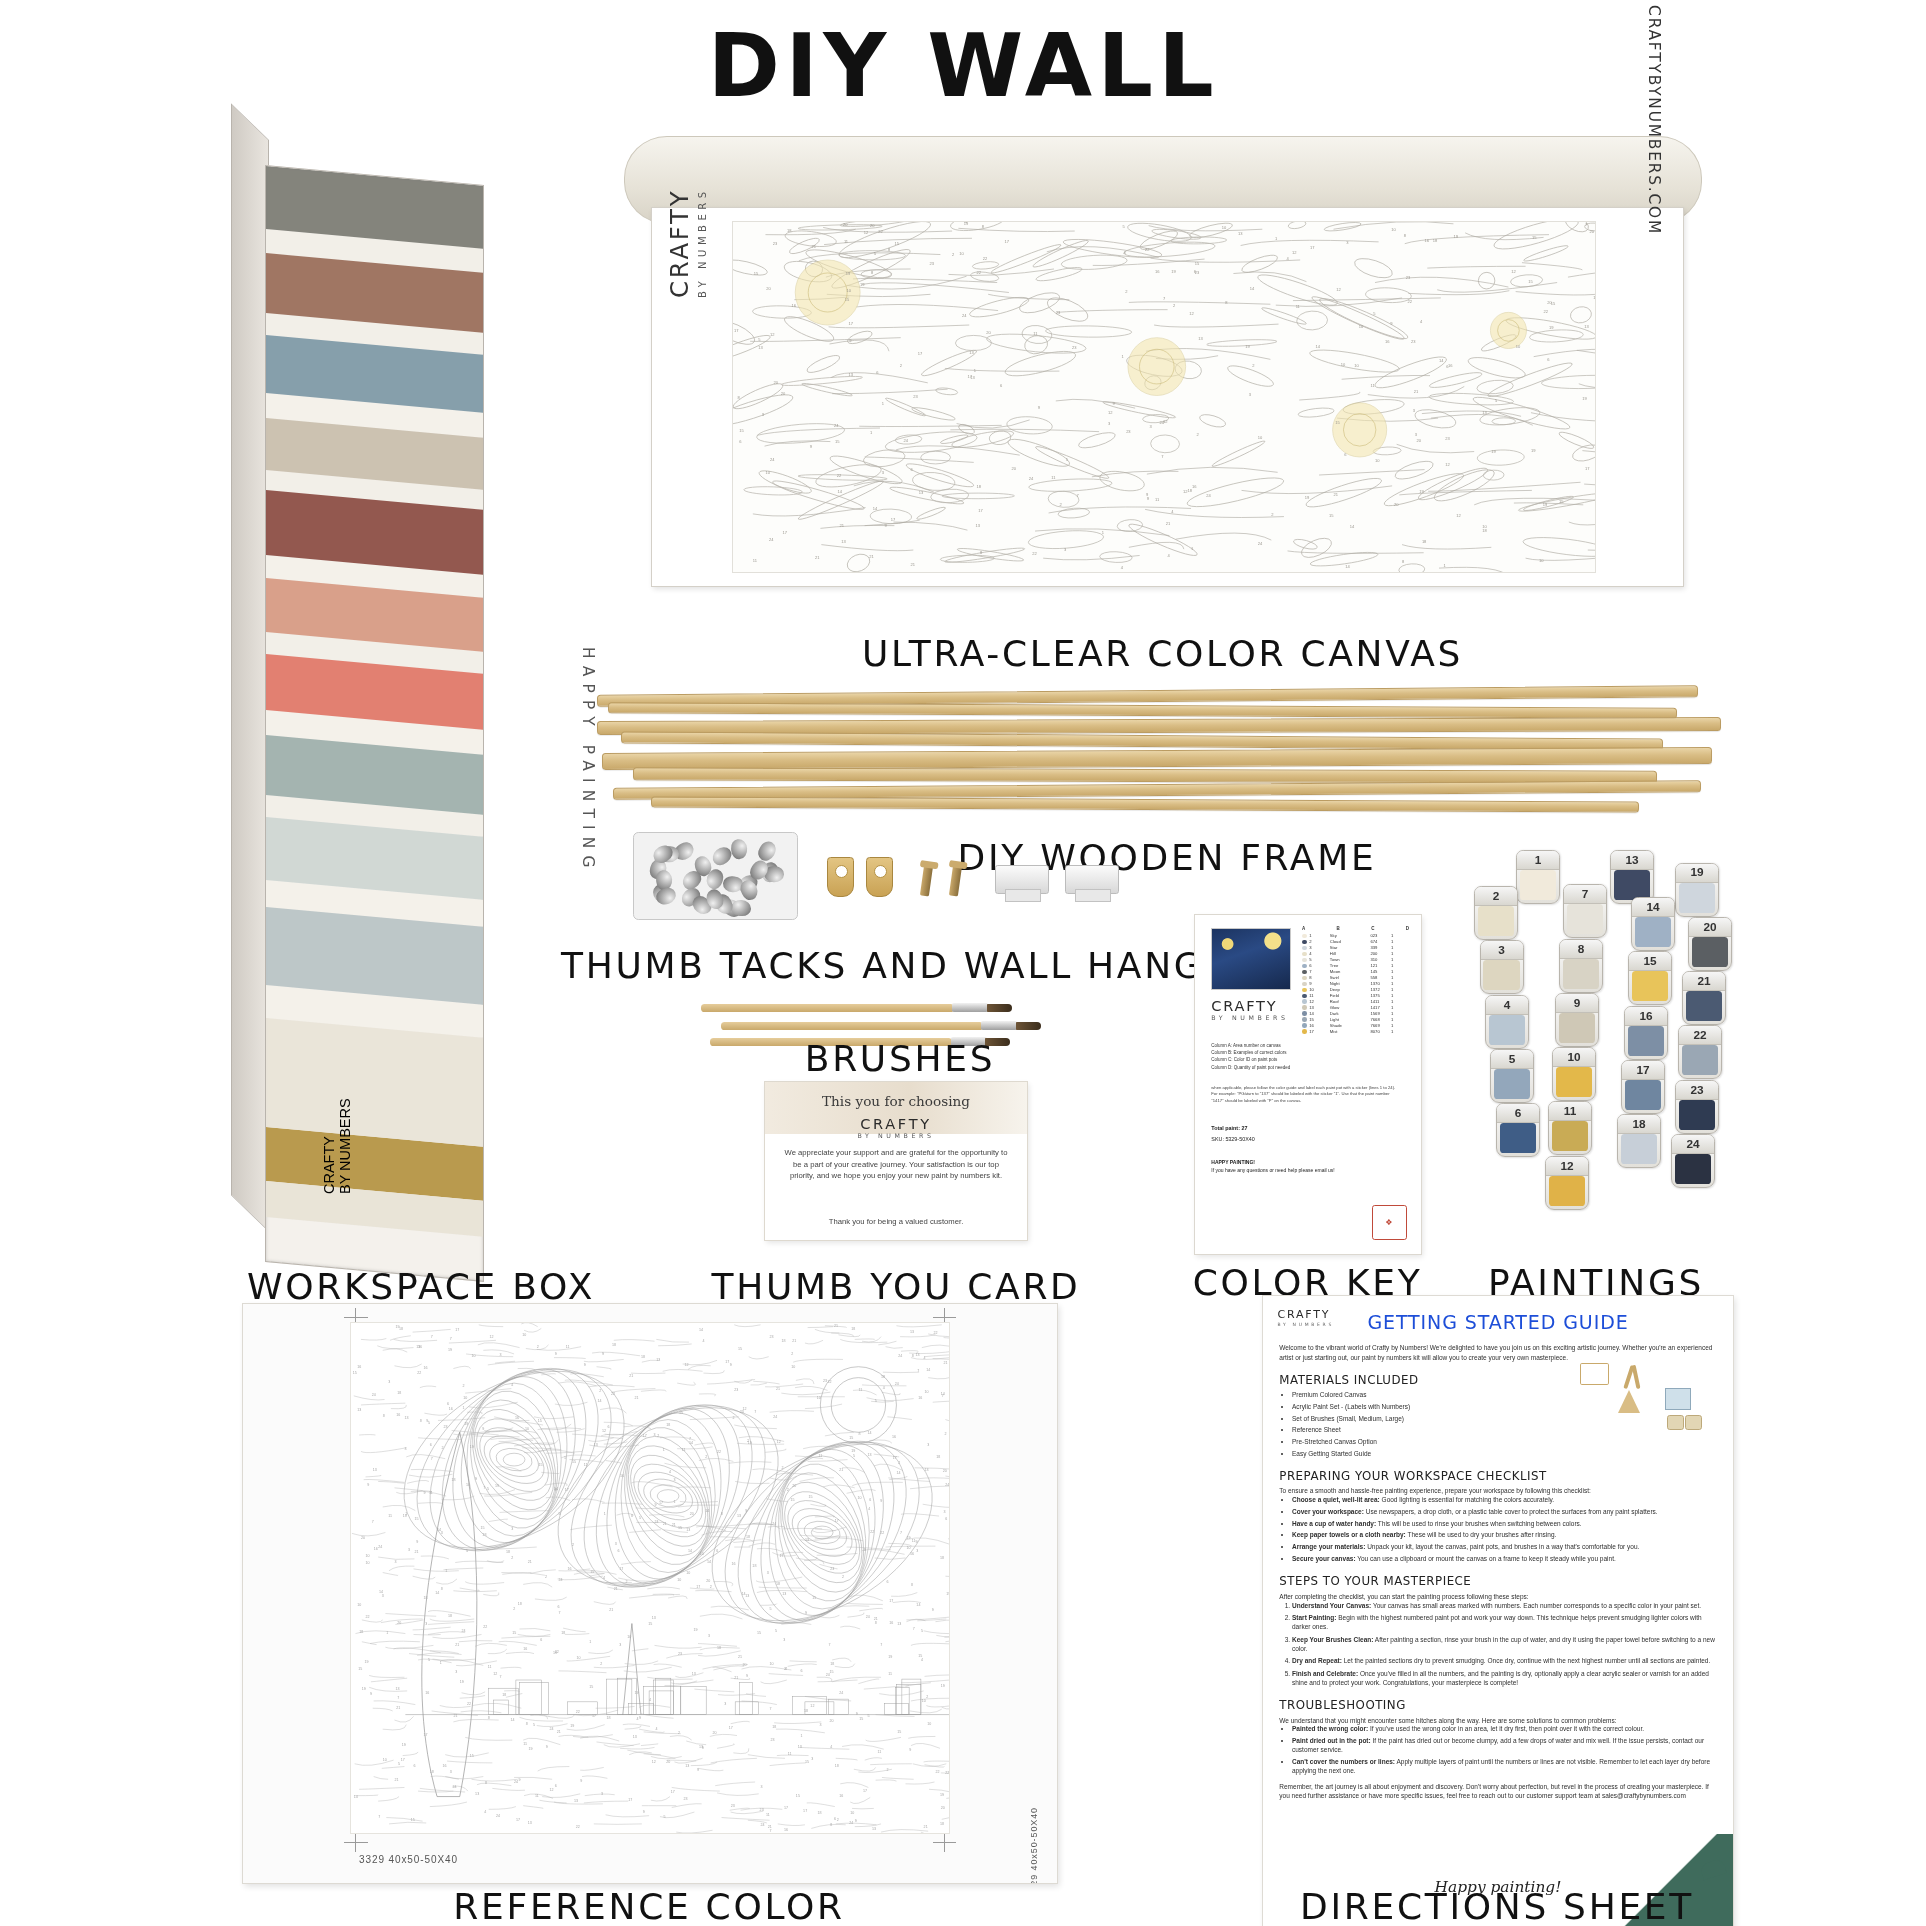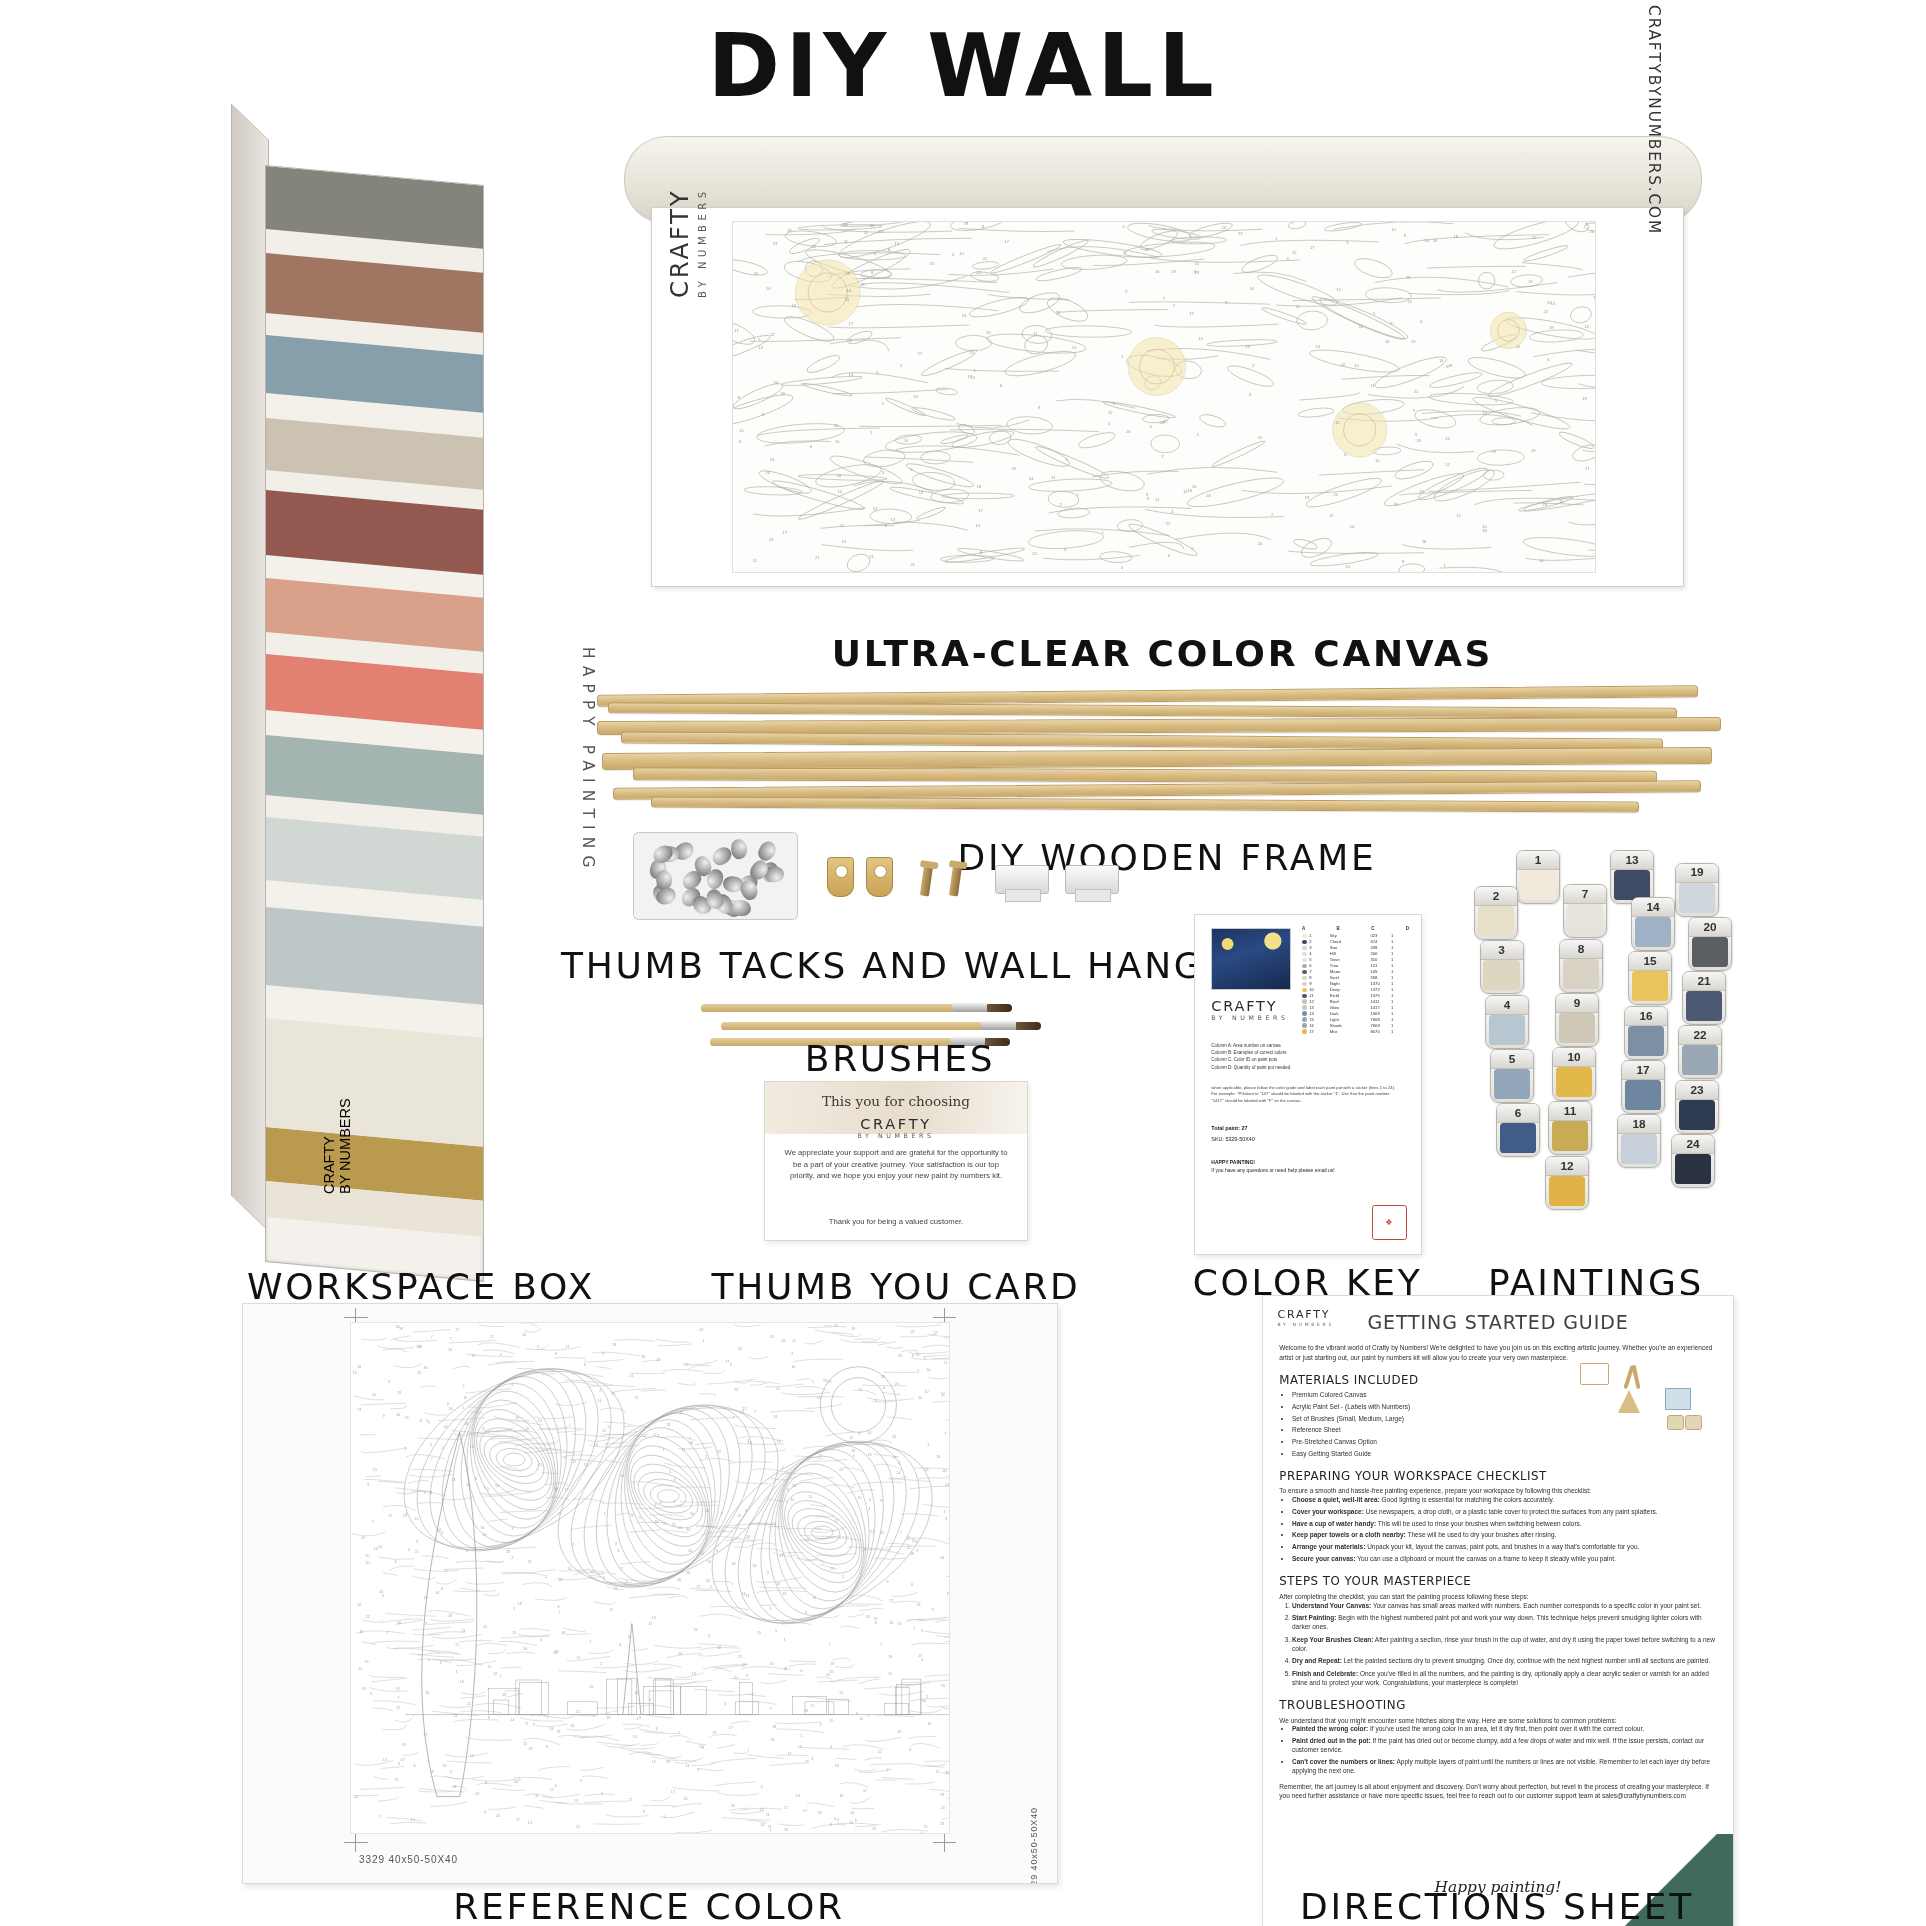--- a/index.html
+++ b/index.html
@@ -115,21 +115,21 @@
   .reg.v{width:0.9px;height:23.5px;}
   .ref-code{position:absolute;left:116px;bottom:18px;font-size:10px;color:#555;letter-spacing:0.9px;}
   .ref-code-r{position:absolute;right:18px;bottom:76px;transform:rotate(-90deg);transform-origin:right bottom;
     font-size:9px;color:#555;letter-spacing:0.9px;white-space:nowrap;}
   
   #dir-wrap{left:1262px;top:1295px;width:470px;height:633px;background:#fff;border:0.9px solid #dedbd4;
     box-shadow:1.8px 2.7px 6.3px rgba(0,0,0,.12);overflow:hidden;font-size:6.5px;color:#2e2e2e;line-height:1.38;}
   #dir-wrap .d-logo{position:absolute;left:14.5px;top:11px;font-family:"DejaVu Sans",sans-serif;font-size:11px;letter-spacing:1.8px;color:#2b2b2b;}
   #dir-wrap .d-logo small{display:block;font-size:4.5px;letter-spacing:2.7px;color:#666;}
   #dir-wrap h1{position:absolute;left:0;top:12.7px;width:100%;text-align:center;margin:0;
-    font-family:"DejaVu Sans",sans-serif;font-size:19px;font-weight:400;letter-spacing:0.9px;color:#404040;}
+    font-family:"DejaVu Sans",sans-serif;font-size:19px;font-weight:400;letter-spacing:0.9px;color:#1d4ed8;}
   .d-body{position:absolute;left:16.3px;right:16.3px;top:47px;}
   .d-intro{font-size:6.5px;line-height:1.5;margin-bottom:9px;}
   .d-h2{font-family:"DejaVu Sans",sans-serif;font-size:11.8px;letter-spacing:0.5px;color:#222;margin:9px 0 3.6px;}
   .d-list{margin:0;padding-left:12.7px;}
   .d-list li{margin-bottom:2.7px;}
   .d-ol{margin:0;padding-left:12.7px;}
   .d-ol li{margin-bottom:3.6px;}
   .d-happy{position:absolute;left:0;bottom:31px;width:100%;text-align:center;
     font-family:"DejaVu Serif",serif;font-style:italic;font-size:15.4px;color:#222;}
   .d-corner{position:absolute;right:0;bottom:0;width:109px;height:95px;
@@ -650,21 +650,21 @@
           <text x="165" y="203" font-size="4.5" fill="#9a978f" font-family="Liberation Sans">1</text>
           <text x="40" y="353" font-size="4.5" fill="#9a978f" font-family="Liberation Sans">24</text>
           <text x="152" y="6" font-size="4.5" fill="#9a978f" font-family="Liberation Sans">20</text>
           <text x="899" y="101" font-size="4.5" fill="#9a978f" font-family="Liberation Sans">22</text>
           <text x="767" y="22" font-size="4.5" fill="#9a978f" font-family="Liberation Sans">16</text>
           <text x="155" y="319" font-size="4.5" fill="#9a978f" font-family="Liberation Sans">14</text>
         </svg>
       </div>
   </div>
 </div>
-<div class="caption" style="left:597px;top:633px;width:1131px;font-weight:bold;">ULTRA-CLEAR COLOR CANVAS</div>
+<div class="caption" style="left:597px;top:633px;width:1131px;">ULTRA-CLEAR COLOR CANVAS</div>
 
 <div class="abs" id="wood-wrap">
     <div class="slat" style="left: 0px; top: 7.2px; width: 1099px; height: 10px; transform: rotate(-0.5deg);"></div>
     <div class="slat" style="left: 11px; top: 22px; width: 1067px; height: 9px; transform: rotate(0.3deg);"></div>
     <div class="slat" style="left: 0px; top: 36px; width: 1122px; height: 11.8px; transform: rotate(-0.2deg);"></div>
     <div class="slat" style="left: 23.5px; top: 52px; width: 1040px; height: 10px; transform: rotate(0.4deg);"></div>
     <div class="slat" style="left: 5.4px; top: 67px; width: 1108px; height: 14.5px; transform: rotate(-0.3deg);"></div>
     <div class="slat" style="left: 36px; top: 86px; width: 1022px; height: 11px; transform: rotate(0.2deg);"></div>
     <div class="slat" style="left: 16.3px; top: 101px; width: 1086px; height: 10px; transform: rotate(-0.4deg);"></div>
     <div class="slat" style="left: 54px; top: 116px; width: 986px; height: 9px; transform: rotate(0.3deg);"></div>

